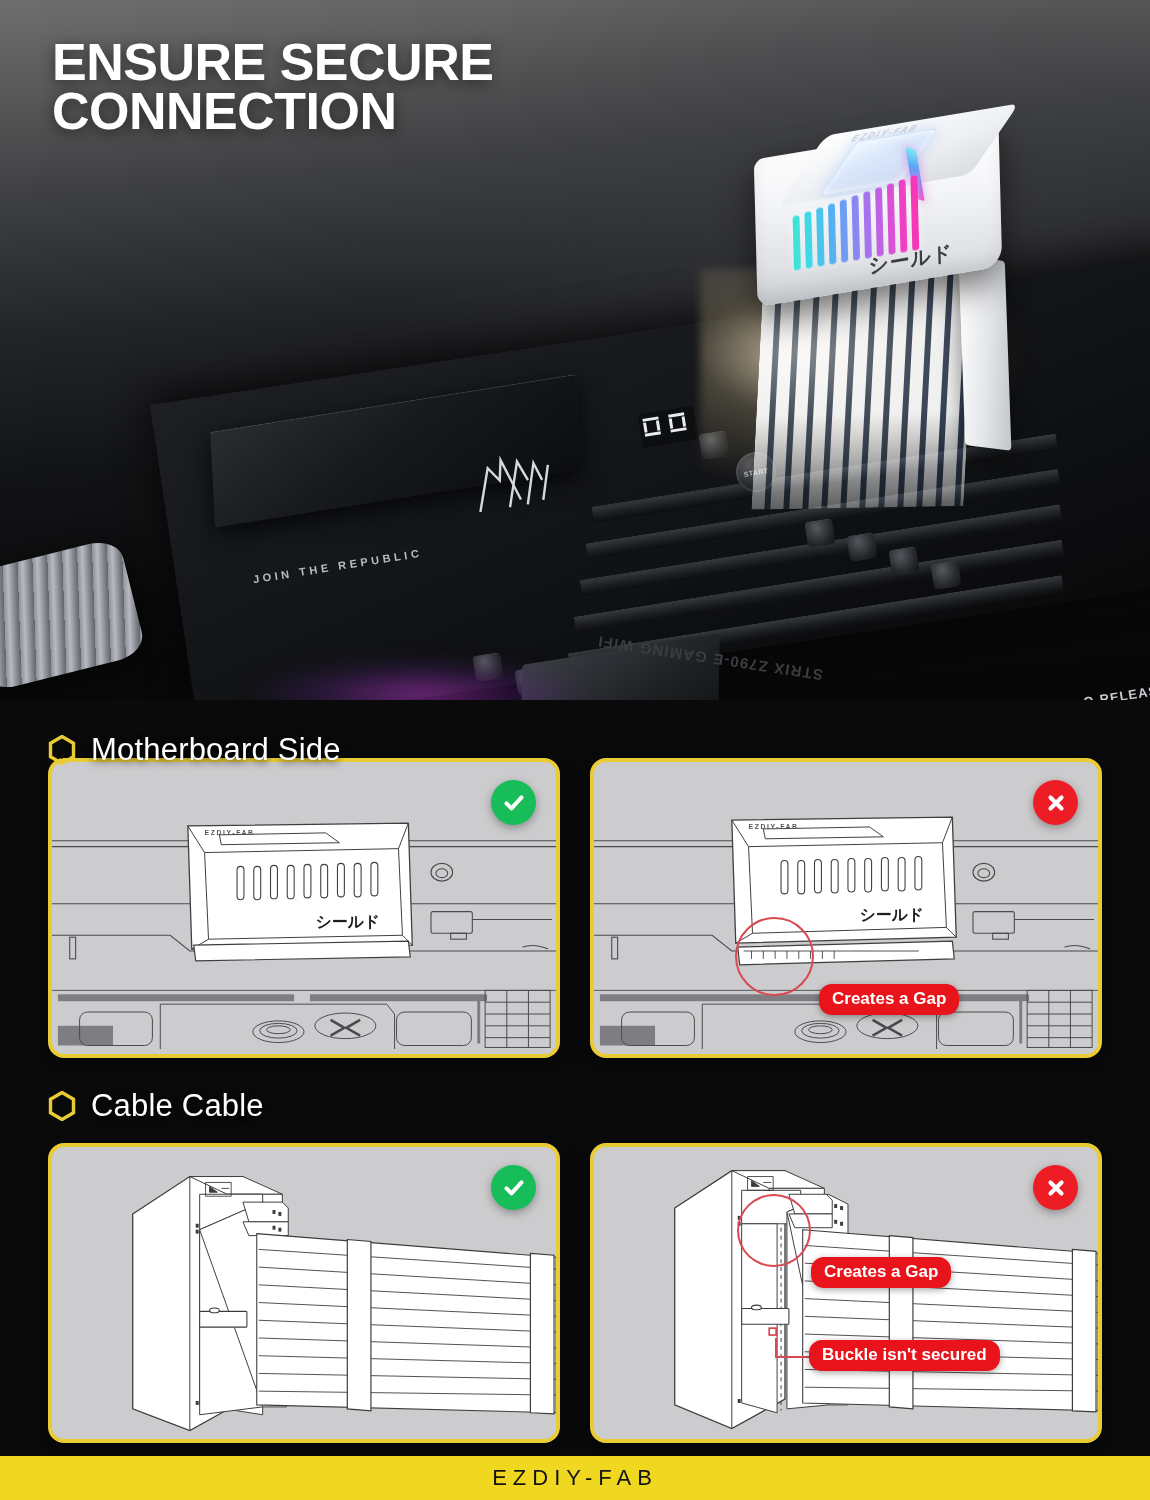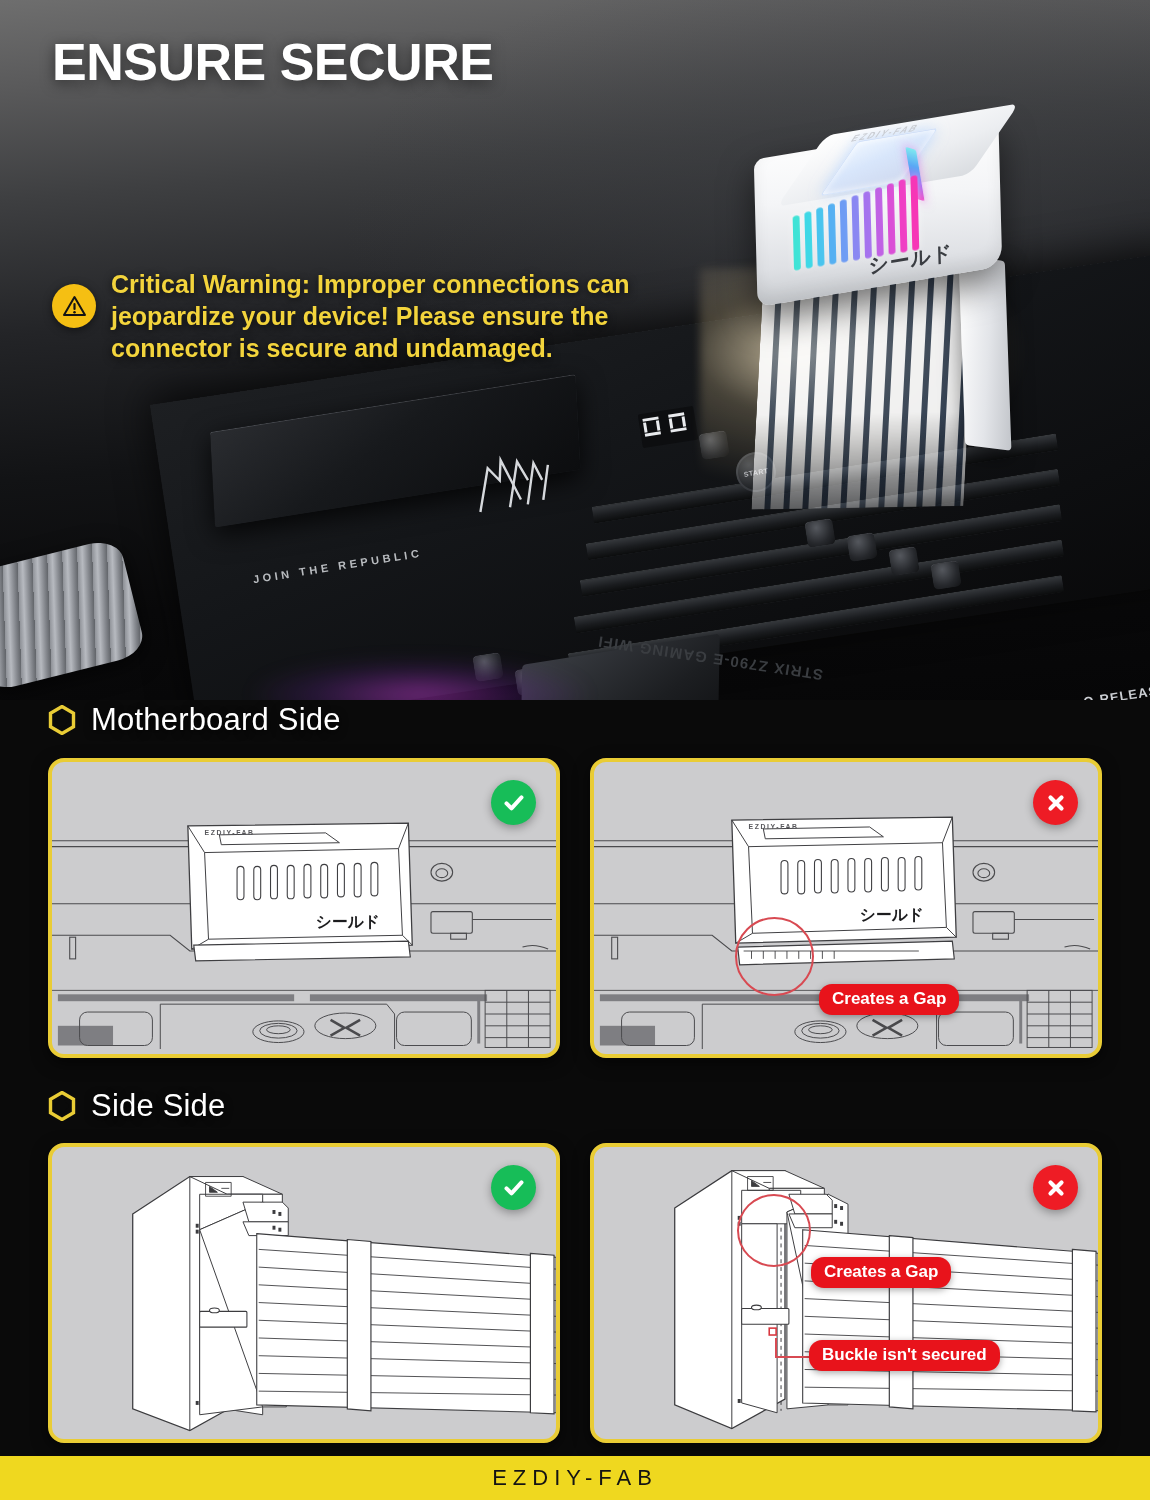--- a/index.html
+++ b/index.html
@@ -336,35 +336,26 @@
       <div class="slat" style="height:70px;margin-top:6px;background:#da4fd6;"></div>
       <div class="slat" style="height:72px;margin-top:4px;background:#ef3fc4;"></div>
       <div class="slat" style="height:74px;margin-top:2px;background:#f637b6;"></div>
     </div>
     <div class="brand-top">EZDIY-FAB</div>
     <div class="brand-face">シールド</div>
   </div>
 
   <div class="headline">
     <span>ENSURE SECURE</span>
+    <span>CONNECTION</span>
   </div>
 
-  <div class="warn-block">
-    <div class="warn-icon">
-      <svg width="27" height="27" viewBox="0 0 27 27">
-        <path d="M13.5 4 L24 22 L3 22 Z" fill="none" stroke="#141414" stroke-width="2" stroke-linejoin="round"></path>
-        <rect x="12.4" y="10" width="2.2" height="7" rx="1.1" fill="#141414"></rect>
-        <circle cx="13.5" cy="19.3" r="1.25" fill="#141414"></circle>
-      </svg>
-    </div>
-    <div class="warn-text">Critical Warning: Improper connections can jeopardize your device! Please ensure the connector is secure and undamaged.</div>
-  </div>
 </div>
 
-<div class="section-head" style="top:702px;justify-content:space-between;">
+<div class="section-head" style="top:732px;justify-content:space-between;">
   <svg class="hexbullet" viewBox="0 0 28 30">
     <path d="M14 1.5 L25.5 8.2 L25.5 21.8 L14 28.5 L2.5 21.8 L2.5 8.2 Z" fill="none" stroke="#e9cc35" stroke-width="3.4"></path>
     <path d="M14 6 L21 15 L14 24 L7 15 Z" fill="#0a0a0a"></path>
   </svg>
   <div class="section-title">Motherboard Side</div>
 </div>
 
 <div class="grid-row" style="top:758px;">
 
   <div class="panel">
@@ -504,21 +495,21 @@
       </svg>
     </div>
   </div>
 </div>
 
 <div class="section-head" style="top:1088px;">
   <svg class="hexbullet" viewBox="0 0 28 30">
     <path d="M14 1.5 L25.5 8.2 L25.5 21.8 L14 28.5 L2.5 21.8 L2.5 8.2 Z" fill="none" stroke="#e9cc35" stroke-width="3.4"></path>
     <path d="M14 6 L21 15 L14 24 L7 15 Z" fill="#0a0a0a"></path>
   </svg>
-  <div class="section-title">Side Side</div>
+  <div class="section-title">Cable Cable</div>
 </div>
 
 <div class="grid-row" style="top:1143px;">
 
   <div class="panel">
     <svg class="panel-art" viewBox="0 0 512 292" preserveAspectRatio="none">
       <g fill="#ffffff" stroke="#3c3c3f" stroke-width="1.3">
 
         <path d="M82 68 L140 30 L194 30 L194 258 L140 288 L82 266 Z"></path>
         <path d="M140 30 L140 288" stroke-width="1"></path>

